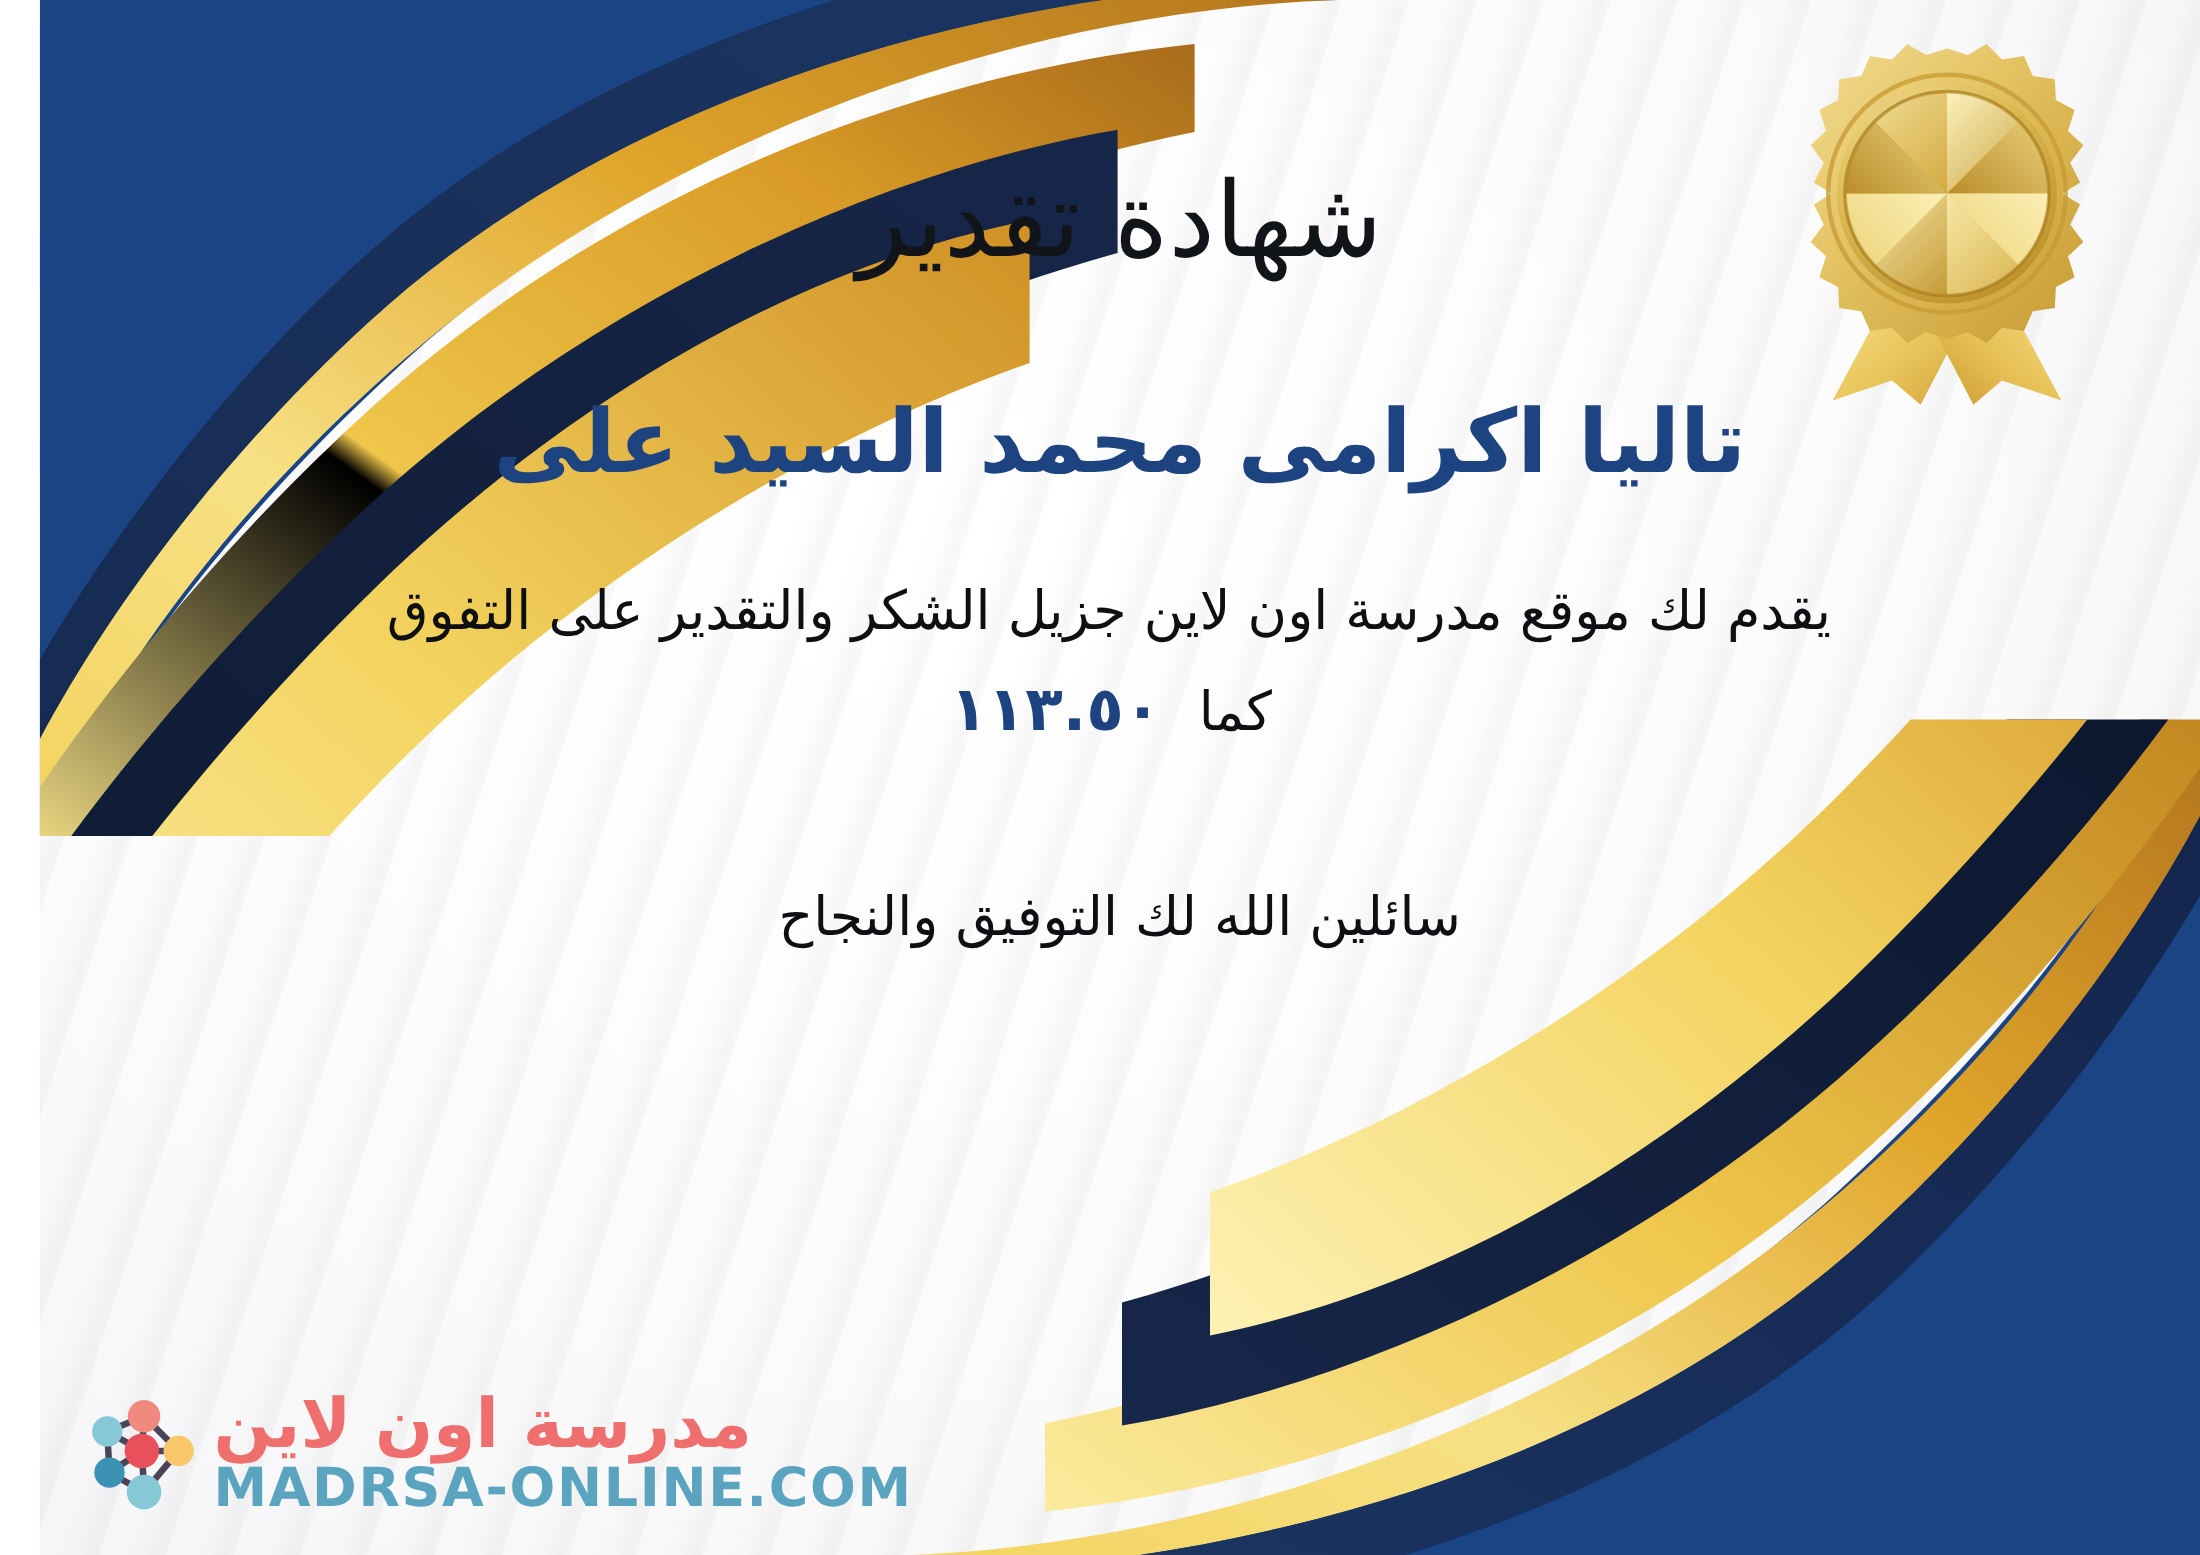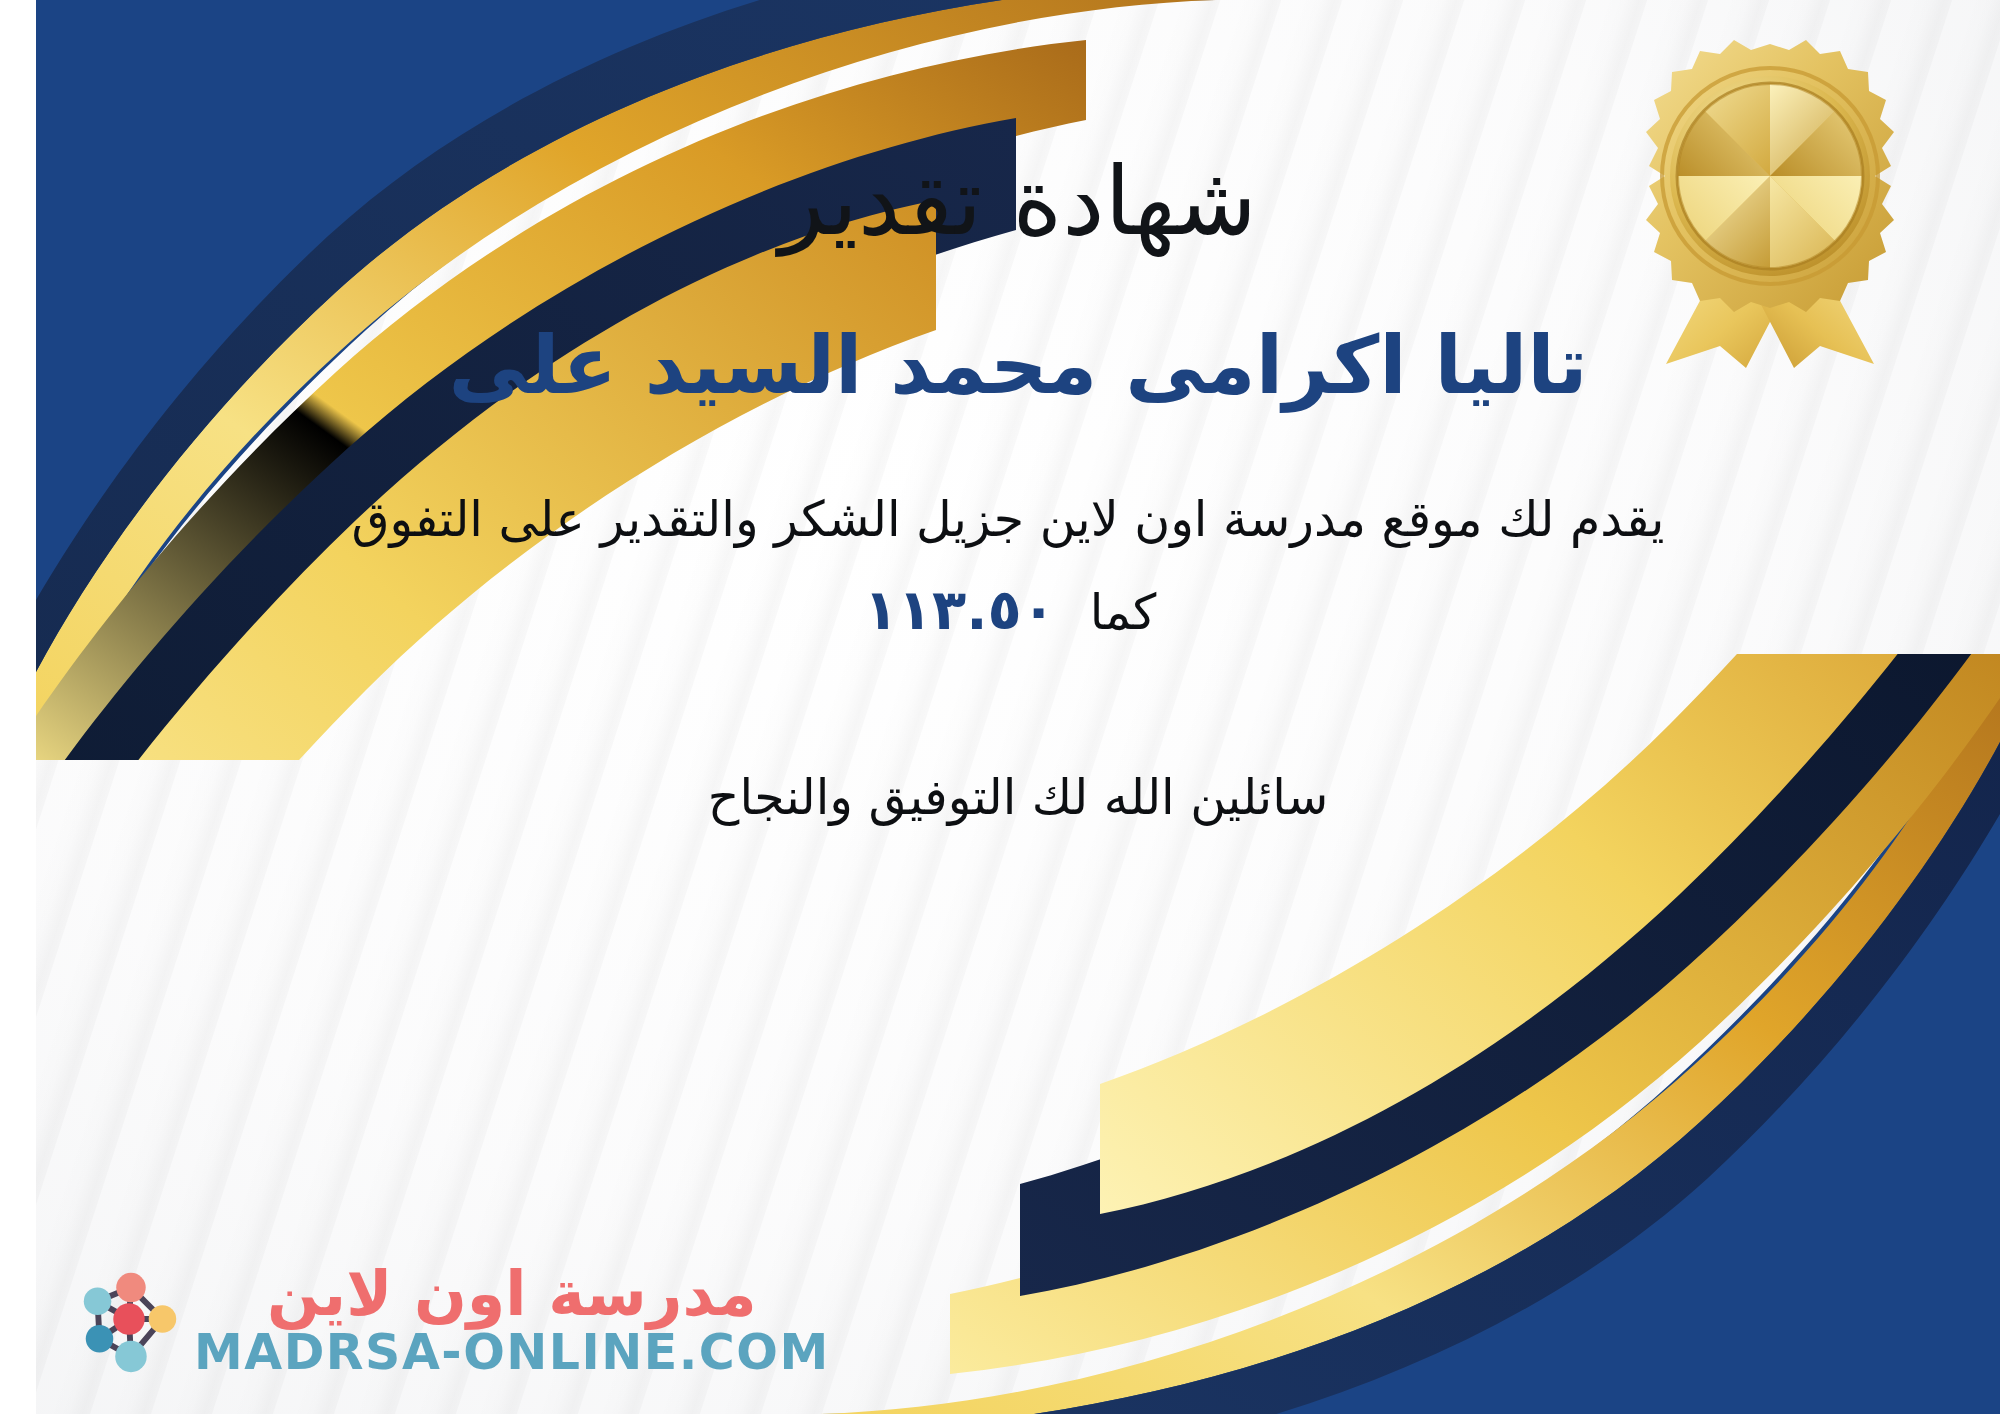--- a/index.html
+++ b/index.html
@@ -67,21 +67,21 @@
     margin-top:152px;
     font-size:95px;
     line-height:1.05;
     font-weight:400;
     color:#111418;
     letter-spacing:2px;
     direction:rtl;
   }
 
   #recipient-name {
-    margin-top:69px;
+    margin-top:105px;
     font-size:80px;
     line-height:1.12;
     font-weight:700;
     color:#1d4380;
     direction:rtl;
     max-width:1500px;
   }
 
   #body-block {
     margin-top:68px;
@@ -127,21 +127,21 @@
   
   #brand {
     position:absolute;
     left:34px; bottom:34px;
     z-index:7;
     display:flex;
     flex-direction:row;
     align-items:center;
     gap:6px;
   }
-  #brand-text { display:flex; flex-direction:column; align-items:center; }
+  #brand-text { display:flex; flex-direction:column; align-items:flex-end; }
   #brand-ar {
     direction:rtl;
     font-size:62px;
     font-weight:700;
     color:#ef6e6e;
     line-height:1.05;
     letter-spacing:0px;
   }
   #brand-url {
     font-size:49px;

